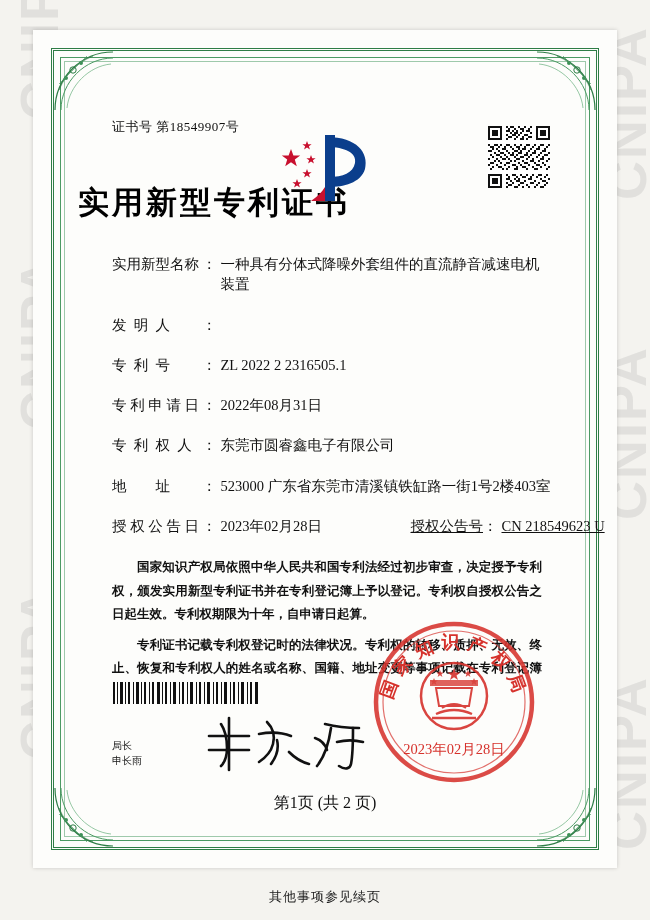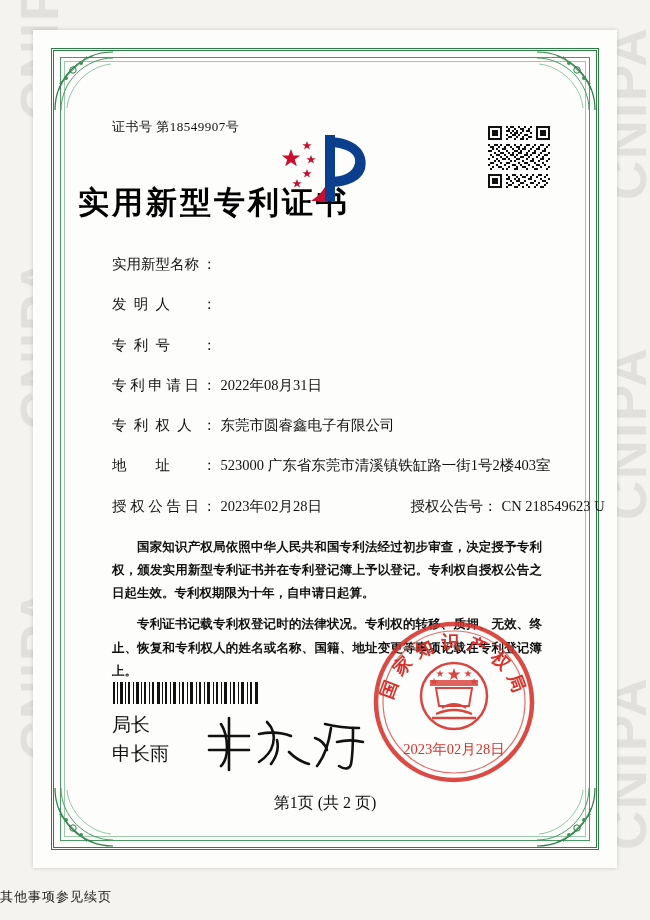--- a/index.html
+++ b/index.html
@@ -147,20 +147,21 @@
   .field-value {
     flex: 1 1 auto;
   }
   .field-row.two-col .field-value {
     flex: 0 0 auto;
     width: 190px;
   }
   .sub-label {
     flex: 0 0 auto;
     white-space: pre;
+    text-decoration: underline;
   }
 
   .paragraphs {
     margin-top: 18px;
     padding-left: 34px;
     padding-right: 30px;
     font-weight: bold;
   }
   .para {
     font-size: 12.5px;
@@ -178,21 +179,21 @@
     bottom: 120px;
     width: 148px;
     height: 22px;
   }
 
   
   .sign-block {
     position: absolute;
     left: 34px;
     bottom: 56px;
-    font-size: 19px;
+    font-size: 10px;
     color: #111;
     line-height: 1.5;
   }
   .handwriting {
     position: absolute;
     left: 125px;
     bottom: 50px;
     width: 190px;
     height: 60px;
   }
@@ -214,20 +215,21 @@
     text-align: center;
     font-size: 16px;
     color: #111;
   }
 
   .footer-note {
     position: absolute;
     left: 0;
     right: 0;
     bottom: 14px;
+    text-align: center;
     font-size: 13px;
     color: #1a1a1a;
     letter-spacing: 1px;
     z-index: 2;
   }
 </style>
 </head>
 <body>
 
 <div id="watermark">
@@ -520,30 +522,32 @@
       </svg>
     </div>
 
     <div class="title">实用新型专利证书</div>
 
     <div class="fields">
 
       <div class="field-row">
         <span class="field-label">实用新型名称</span>
         <span class="field-colon">：</span>
+        <span class="field-value">一种具有分体式降噪外套组件的直流静音减速电机装置</span>
       </div>
 
       <div class="field-row">
         <span class="field-label">发  明  人</span>
         <span class="field-colon">：</span>
       </div>
 
       <div class="field-row">
         <span class="field-label">专  利  号</span>
         <span class="field-colon">：</span>
+        <span class="field-value">ZL 2022 2 2316505.1</span>
       </div>
 
       <div class="field-row">
         <span class="field-label">专 利 申 请 日</span>
         <span class="field-colon">：</span>
         <span class="field-value">2022年08月31日</span>
       </div>
 
       <div class="field-row">
         <span class="field-label">专  利  权  人</span>

